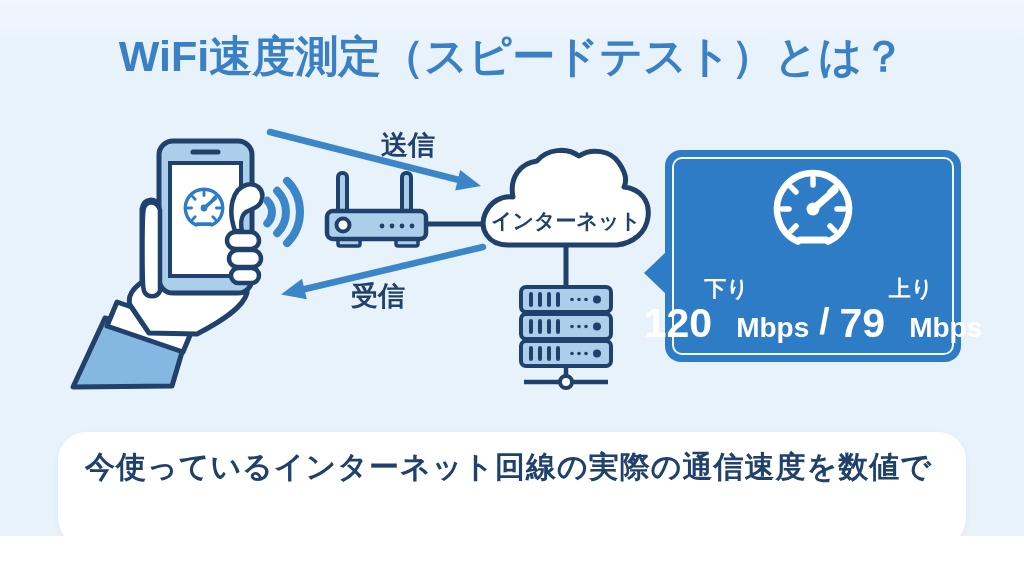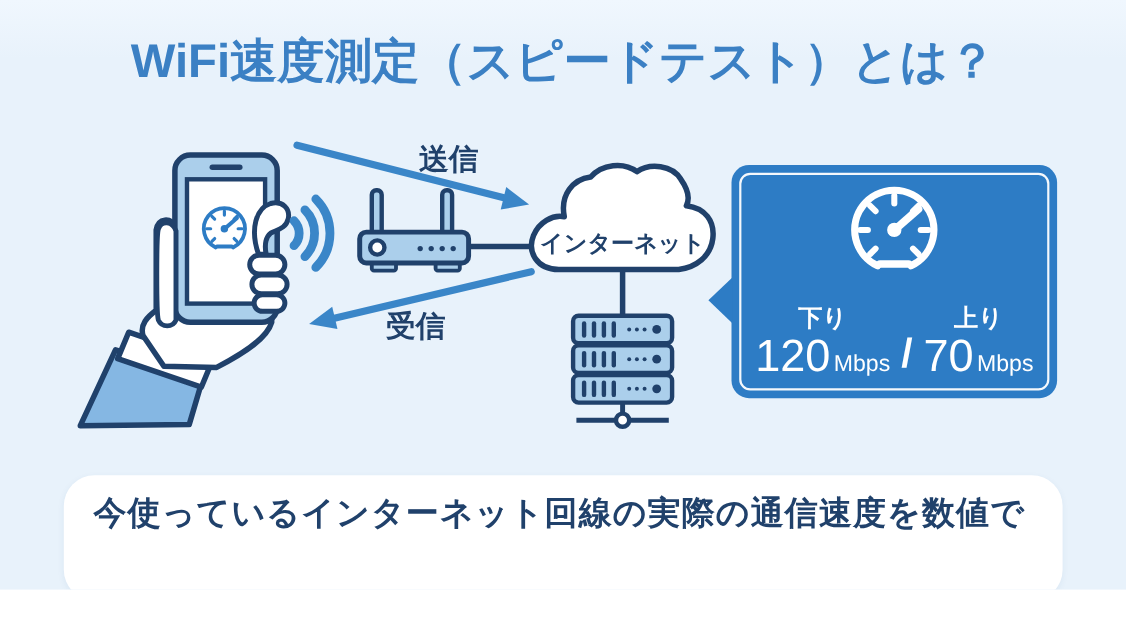--- a/index.html
+++ b/index.html
@@ -50,22 +50,22 @@
     position:absolute;left:-21px;top:102px;width:0;height:0;
     border-top:21px solid transparent;
     border-bottom:21px solid transparent;
     border-right:22px solid var(--box-blue,#2d7cc5);
   }
   .rb-gauge{margin-top:17px;width:84px;height:84px;color:#ffffff;}
   .rb-row{display:flex;align-items:flex-end;gap:10px;margin-top:6px;color:#fff;}
   .rb-col{display:flex;flex-direction:column;align-items:center;gap:1px;}
   .rb-label{font-size:22px;font-weight:700;line-height:24px;margin-top:20px;}
   .rb-value-row{display:flex;align-items:baseline;gap:3px;}
-  .rb-value{font-size:41px;font-weight:400;line-height:42px;}
-  .rb-unit{font-size:21px;font-weight:400;}
+  .rb-value{font-size:41px;font-weight:700;line-height:42px;}
+  .rb-unit{font-size:28px;font-weight:700;margin-left:21px;}
   .rb-slash{font-size:37px;font-weight:700;line-height:44px;}
   
   .desc-box{
     position:absolute;left:58px;top:432px;width:908px;height:114px;
     background:#ffffff;border-radius:28px;
     box-sizing:border-box;
     padding:15px 27px 0 27px;
     box-shadow:0 2px 6px rgba(40,80,130,.06);
   }
   .desc-box p{
@@ -202,21 +202,21 @@
         <div class="rb-label">下り</div>
         <div class="rb-value-row">
           <span class="rb-value">120</span>
             <span class="rb-unit">Mbps</span>
         </div>
       </div>
       <div class="rb-slash">/</div>
       <div class="rb-col">
         <div class="rb-label">上り</div>
         <div class="rb-value-row">
-          <span class="rb-value">70</span>
+          <span class="rb-value">79</span>
             <span class="rb-unit">Mbps</span>
         </div>
       </div>
     </div>
   </div>
 
   <div class="desc-box">
     <p>今使っているインターネット回線の実際の通信速度を数値で</p>
   </div>
 

